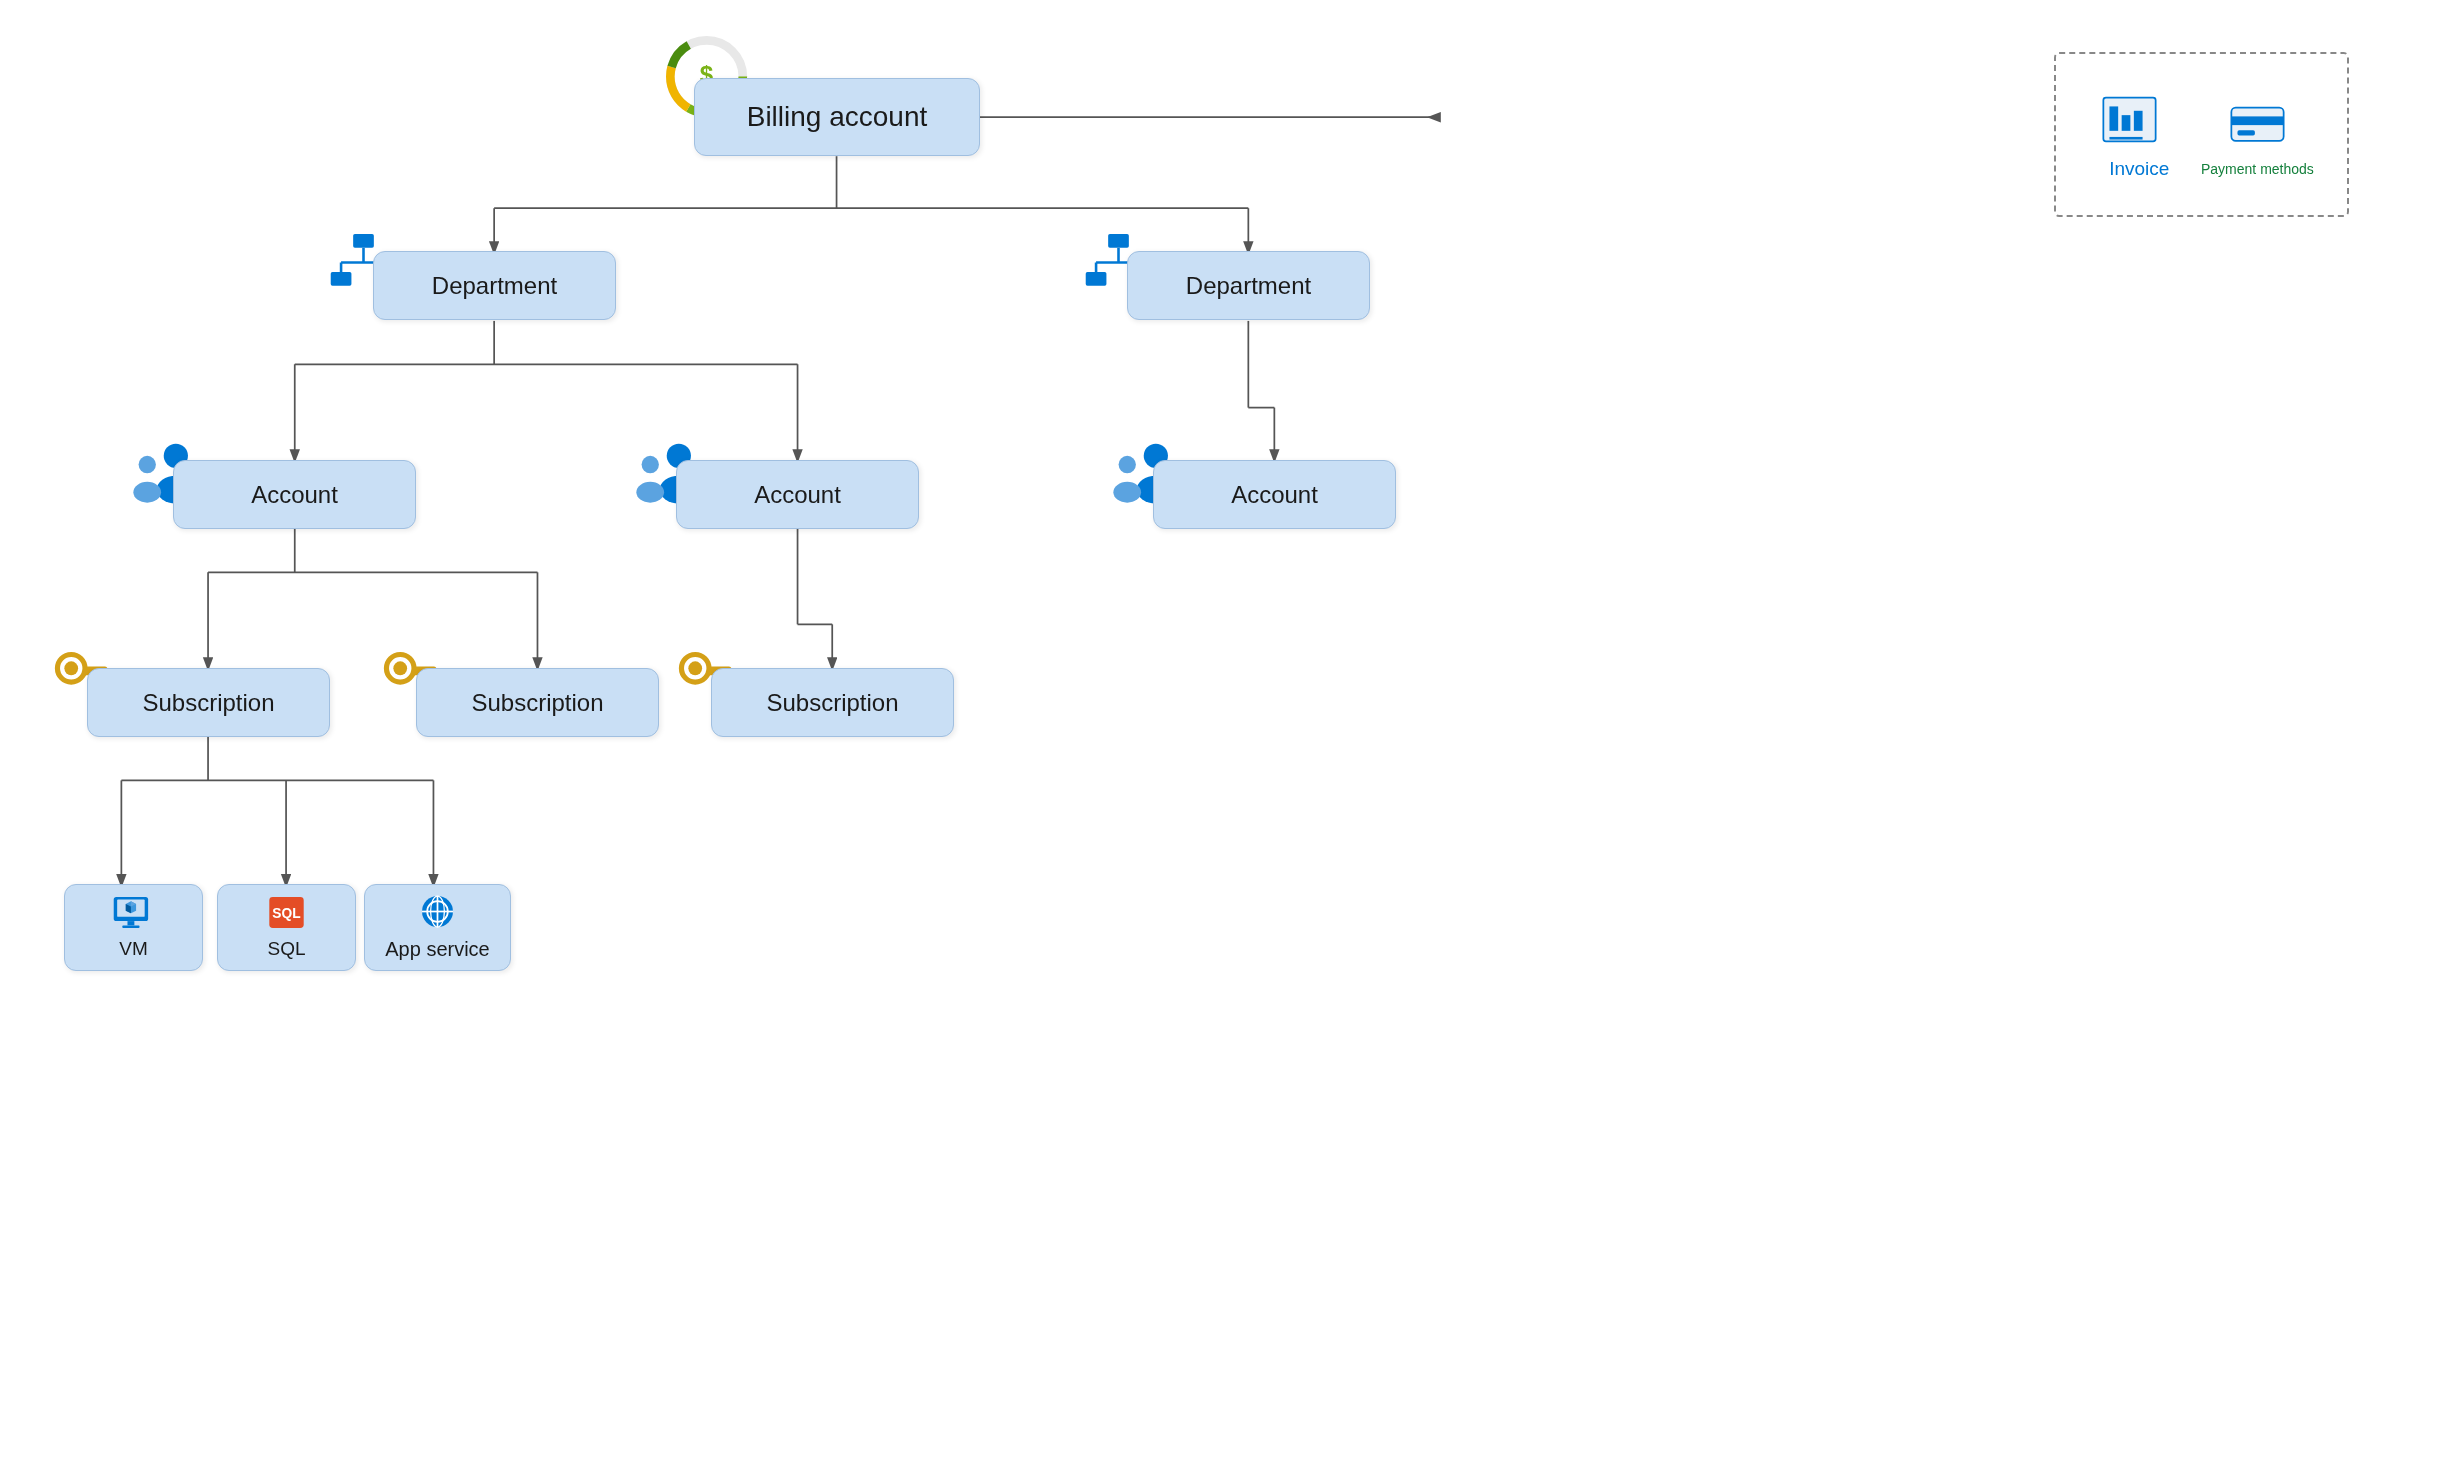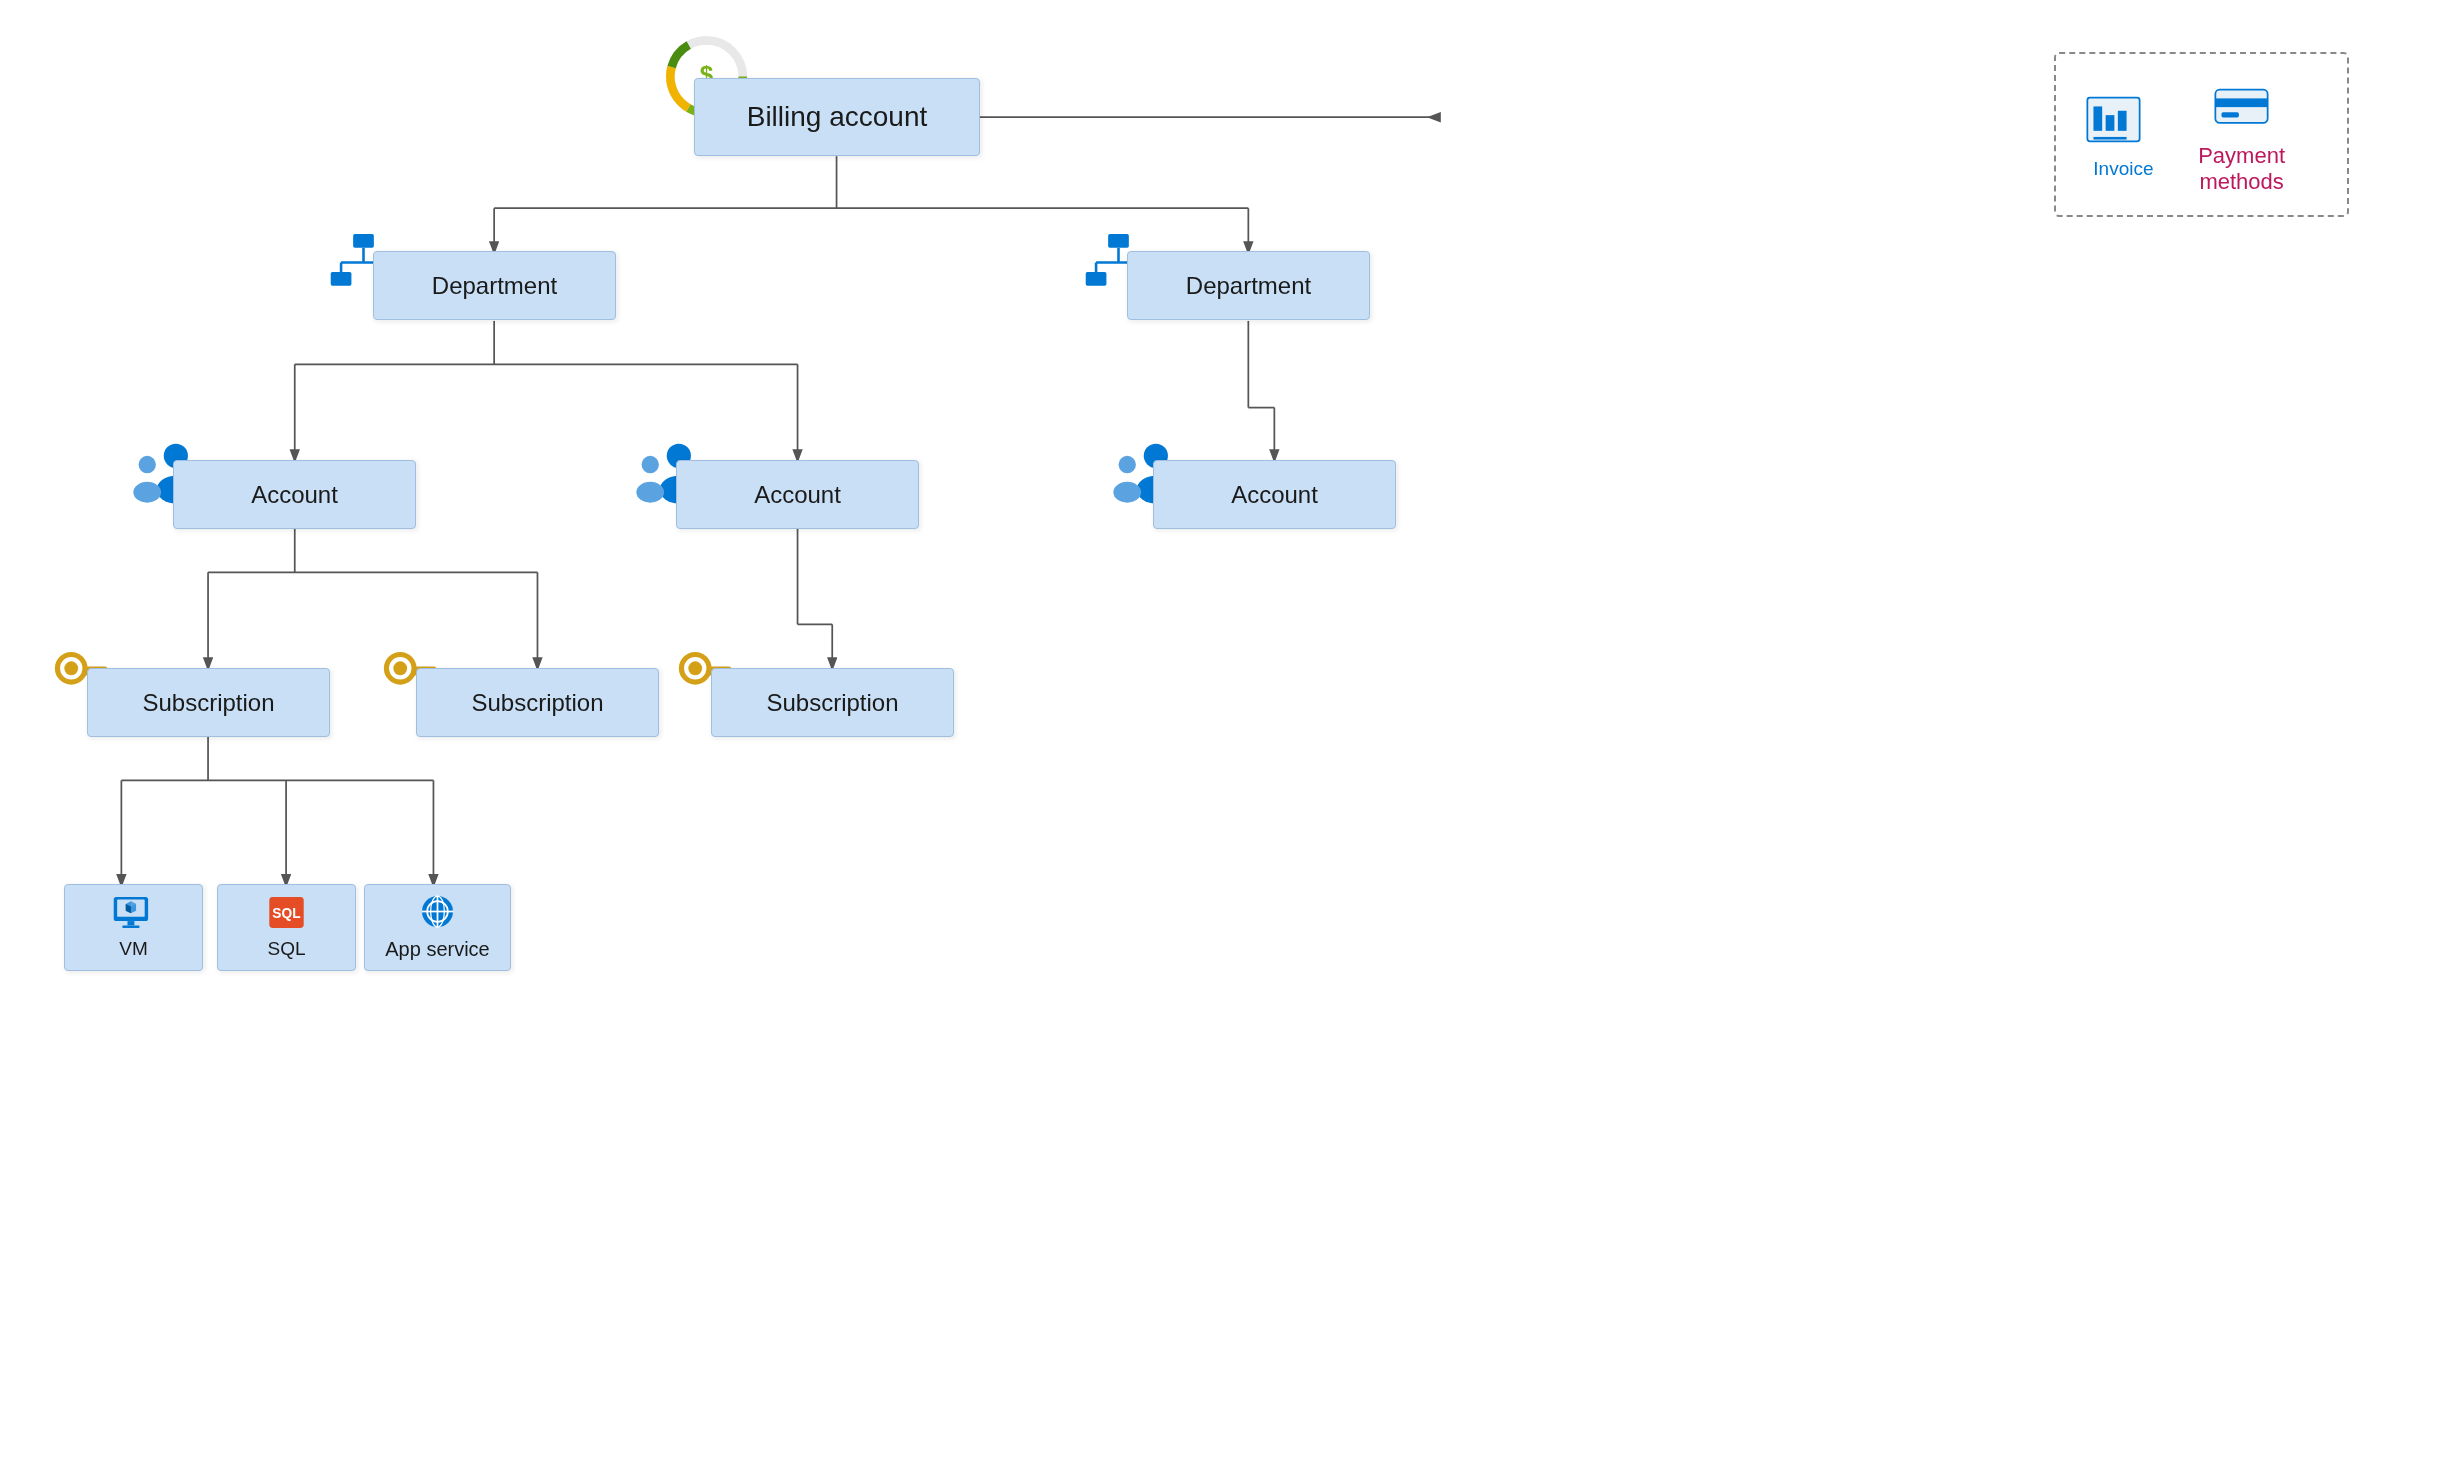--- a/index.html
+++ b/index.html
@@ -24,21 +24,21 @@
       top: 0; left: 0;
       width: 100%; height: 100%;
       pointer-events: none;
     }
 
     
     .node-box {
       position: absolute;
       background: #c9dff5;
       border: 1.3px solid #a0bfe0;
-      border-radius: 4px;
+      border-radius: 12px;
       display: flex;
       align-items: center;
       justify-content: center;
       font-size: 24px;
       font-weight: 500;
       color: #1a1a1a;
       box-shadow: 1.7px 1.7px 5.2px rgba(0,0,0,0.08);
     }
 
     
@@ -256,21 +256,21 @@
       </svg>
       <span style="color:#0078d4;font-size:19px;font-weight:500;margin-left:20px;">Invoice</span>
     </div>
     <div class="invoice-item">
 
       <svg class="inv-icon" viewBox="0 0 70 70">
         <rect x="5" y="18" width="60" height="38" fill="#e8f0f8" stroke="#0078d4" stroke-width="2" rx="5"></rect>
         <rect x="5" y="28" width="60" height="10" fill="#0078d4"></rect>
         <rect x="12" y="44" width="20" height="6" rx="2" fill="#0078d4"></rect>
       </svg>
-      <span style="color:#be185d;font-size:22px;font-weight:500;text-align:center;">Payment methods</span>
+      <span style="color:#15803d;font-size:14px;font-weight:500;text-align:center;">Payment methods</span>
     </div>
   </div>
 
   <div class="icon-dept icon-dept1">
     <svg viewBox="0 0 80 70" width="69" height="61">
 
       <rect x="28" y="2" width="24" height="16" rx="2" fill="#0078d4"></rect>
       <rect x="2" y="46" width="24" height="16" rx="2" fill="#0078d4"></rect>
       <rect x="54" y="46" width="24" height="16" rx="2" fill="#0078d4"></rect>
       <line x1="40" y1="18" x2="40" y2="35" stroke="#0078d4" stroke-width="3"></line>

